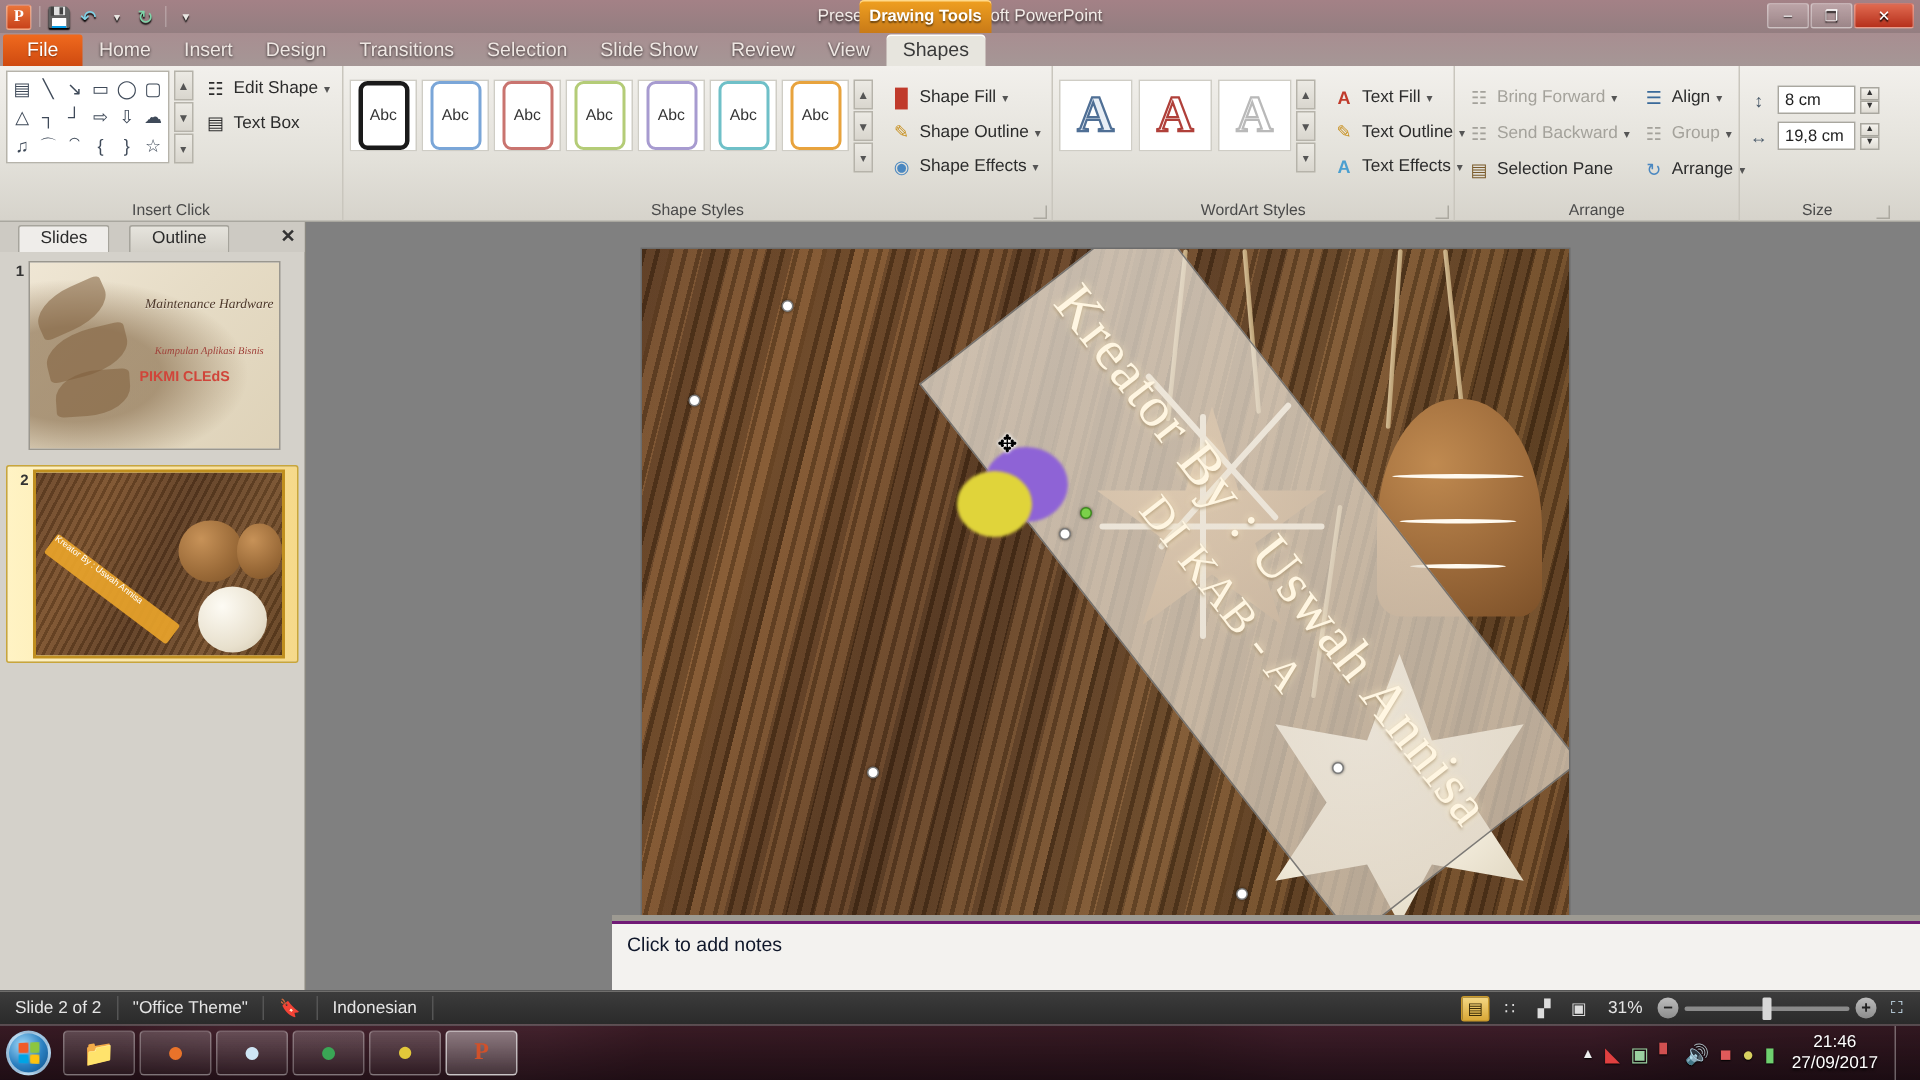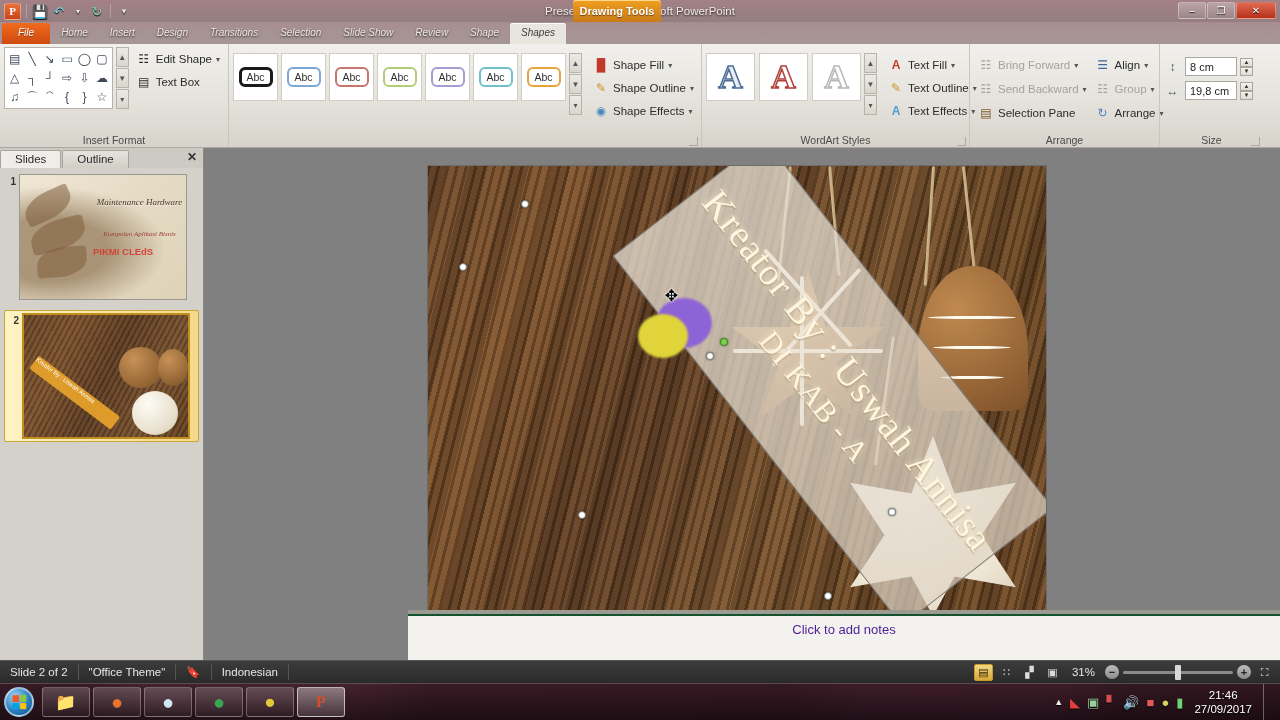--- a/index.html
+++ b/index.html
@@ -71,22 +71,22 @@
     background: linear-gradient(180deg, rgba(255,255,255,0.28), rgba(255,255,255,0.06));
   }
   .win-btns .close { background: linear-gradient(180deg,#e06a50,#b6301c); width: 40px; }
   
   .tabstrip {
     height: 22px; display: flex; align-items: flex-end; padding-left: 2px;
     background: linear-gradient(180deg, rgba(110,55,70,0.45), rgba(70,34,45,0.35));
     position: relative;
   }
   .tab {
-    padding: 3px 11px 4px; font-size: 10px; color: #efe7e3;
-    text-shadow: 0 1px 2px rgba(0,0,0,.75); cursor: default; line-height: 14px; font-style: italic;
+    padding: 3px 11px 4px; font-size: 13px; color: #efe7e3;
+    text-shadow: 0 1px 2px rgba(0,0,0,.75); cursor: default; line-height: 14px;
   }
   .tab.file {
     background: linear-gradient(180deg,#f06a1e,#cf4a10); color: #fff;
     border-radius: 2px 2px 0 0; padding: 3px 16px 4px; font-weight: normal;
     text-shadow: 0 1px 1px rgba(0,0,0,.4);
   }
   .tab.active {
     background: #e7e5de; color: #3a3a3a; text-shadow: none;
     border-radius: 3px 3px 0 0; box-shadow: inset 0 1px 0 #fff;
   }
@@ -130,21 +130,21 @@
     font-size: 12px;
   }
   .caret { font-size: 8px; color: #555; }
   
   .style-gallery { display: flex; gap: 3px; align-items: center; }
   .sstyle {
     width: 45px; height: 48px; background: #fff; border: 1px solid #cfcdc5;
     display: flex; align-items: center; justify-content: center;
   }
   .sstyle .chip {
-    width: 34px; height: 20px; border-radius: 6px; background: #fff;
+    width: 34px; height: 46px; border-radius: 6px; background: #fff;
     display: flex; align-items: center; justify-content: center;
     font-size: 10.5px; color: #333;
   }
   
   .wa-gallery { display: flex; gap: 4px; align-items: center; }
   .wa {
     width: 49px; height: 48px; background: #fff; border: 1px solid #cfcdc5;
     display: flex; align-items: center; justify-content: center;
     font-size: 34px; font-family: "Liberation Serif", serif; font-weight: bold;
     line-height: 1;
@@ -166,21 +166,21 @@
   .workspace { flex: 1; display: flex; background: #7f7f7f; }
   
   .slidepane {
     width: 204px; background: #d4d1ca; display: flex; flex-direction: column;
     border-right: 1px solid #8a8880;
   }
   .pane-tabs { display: flex; align-items: stretch; height: 20px; background: #cdcac3; position: relative; }
   .pane-tab {
     padding: 2px 14px 2px; font-size: 11.5px; color: #2b2b2b; border: 1px solid #a6a49c;
     border-bottom: none; background: linear-gradient(180deg,#e6e4dd,#d2cfc7);
-    margin: 2px 1px 0 0; border-radius: 2px 2px 0 0;
+    margin: 2px 1px 0 12px; border-radius: 2px 2px 0 0;
   }
   .pane-tab.active { background: #efedea; }
   .pane-close {
     position: absolute; right: 6px; top: 2px; font-size: 12px; color: #333; font-weight: bold;
   }
   .thumbs { flex: 1; padding: 6px 4px; overflow: hidden; }
   .thumbrow { display: flex; align-items: flex-start; gap: 3px; margin-bottom: 10px; }
   .thumbnum { width: 12px; font-size: 10px; color: #333; text-align: right; padding-top: 2px; font-weight: bold; }
   .thumb { width: 168px; height: 126px; border: 1px solid #9a978f; position: relative; overflow: hidden; }
   .thumbrow.selected { background: linear-gradient(90deg,#fff3c4,#f6d98a); border: 1px solid #c9a63a; padding: 2px; border-radius: 2px; }
@@ -284,22 +284,22 @@
     position: absolute; border-radius: 50%; filter: blur(1px);
   }
   .move-cursor {
     position: absolute; width: 19px; height: 19px;
     font-size: 16px; color: #000; text-shadow: 0 0 2px #fff, 0 0 3px #fff;
     display: flex; align-items: center; justify-content: center;
   }
   
   .notes {
     position: absolute; left: 204px; right: 0; bottom: 0; height: 46px;
-    background: #f3f2ef; border-top: 2px solid #14532d; padding: 6px 10px;
-    font-size: 13px; color: #4c1d95; text-align: center;
+    background: #f3f2ef; border-top: 2px solid #701a75; padding: 6px 10px;
+    font-size: 13px; color: #0f172a;
   }
   .vsplit { position: absolute; left: 204px; right: 0; bottom: 46px; height: 4px; background: #9d9a92; }
   
   .statusbar {
     height: 23px; background: linear-gradient(180deg,#3c3c3c,#2a2a2a);
     display: flex; align-items: center; color: #e6e6e6; font-size: 11.5px;
     border-top: 1px solid #555;
   }
   .sb-item { padding: 0 10px; border-right: 1px solid #555; height: 16px; display: flex; align-items: center; gap: 5px; }
   .sb-right { margin-left: auto; display: flex; align-items: center; gap: 4px; padding-right: 6px; }
@@ -373,21 +373,21 @@
 
   <div class="tabstrip">
     <div class="tab file">File</div>
     <div class="tab">Home</div>
     <div class="tab">Insert</div>
     <div class="tab">Design</div>
     <div class="tab">Transitions</div>
     <div class="tab">Selection</div>
     <div class="tab">Slide Show</div>
     <div class="tab">Review</div>
-    <div class="tab">Shape</div>
+    <div class="tab">View</div>
     <div class="tab active">Shapes</div>
   </div>
 
   <div class="ribbon">
 
     <div class="rgroup" style="width:228px">
       <div class="gbody">
         <div class="shapes-gallery">
           <span>▤</span>
           <span>╲</span>
@@ -418,21 +418,21 @@
             <span class="ic">☷</span>
             <span>Edit Shape</span>
             <span class="caret">▾</span>
           </div>
           <div class="mitem">
             <span class="ic">▤</span>
             <span>Text Box</span>
           </div>
         </div>
       </div>
-      <div class="gname">Insert Format</div>
+      <div class="gname">Insert Click</div>
     </div>
 
     <div class="rgroup" style="width:473px">
       <div class="gbody" style="padding-top:6px">
         <div class="style-gallery">
           <div class="sstyle">
             <div class="chip" style="border:3px solid #1a1a1a">Abc</div>
           </div>
           <div class="sstyle">
             <div class="chip" style="border:2px solid #7aa6d8">Abc</div>
@@ -469,20 +469,21 @@
             <span>Shape Outline</span>
             <span class="caret">▾</span>
           </div>
           <div class="mitem">
             <span class="ic" style="color:#4a87c0">◉</span>
             <span>Shape Effects</span>
             <span class="caret">▾</span>
           </div>
         </div>
       </div>
+      <div class="gname">Shape Styles</div>
       <div class="dlg"></div>
     </div>
 
     <div class="rgroup" style="width:268px">
       <div class="gbody" style="padding-top:6px">
         <div class="wa-gallery">
           <div class="wa" style="color:#e8eef5;-webkit-text-stroke:1.5px #4f6f95">A</div>
           <div class="wa" style="color:#ffffff;-webkit-text-stroke:1.5px #b0403a">A</div>
           <div class="wa" style="color:#ffffff;-webkit-text-stroke:1.5px #b9b9b9">A</div>
         </div>

